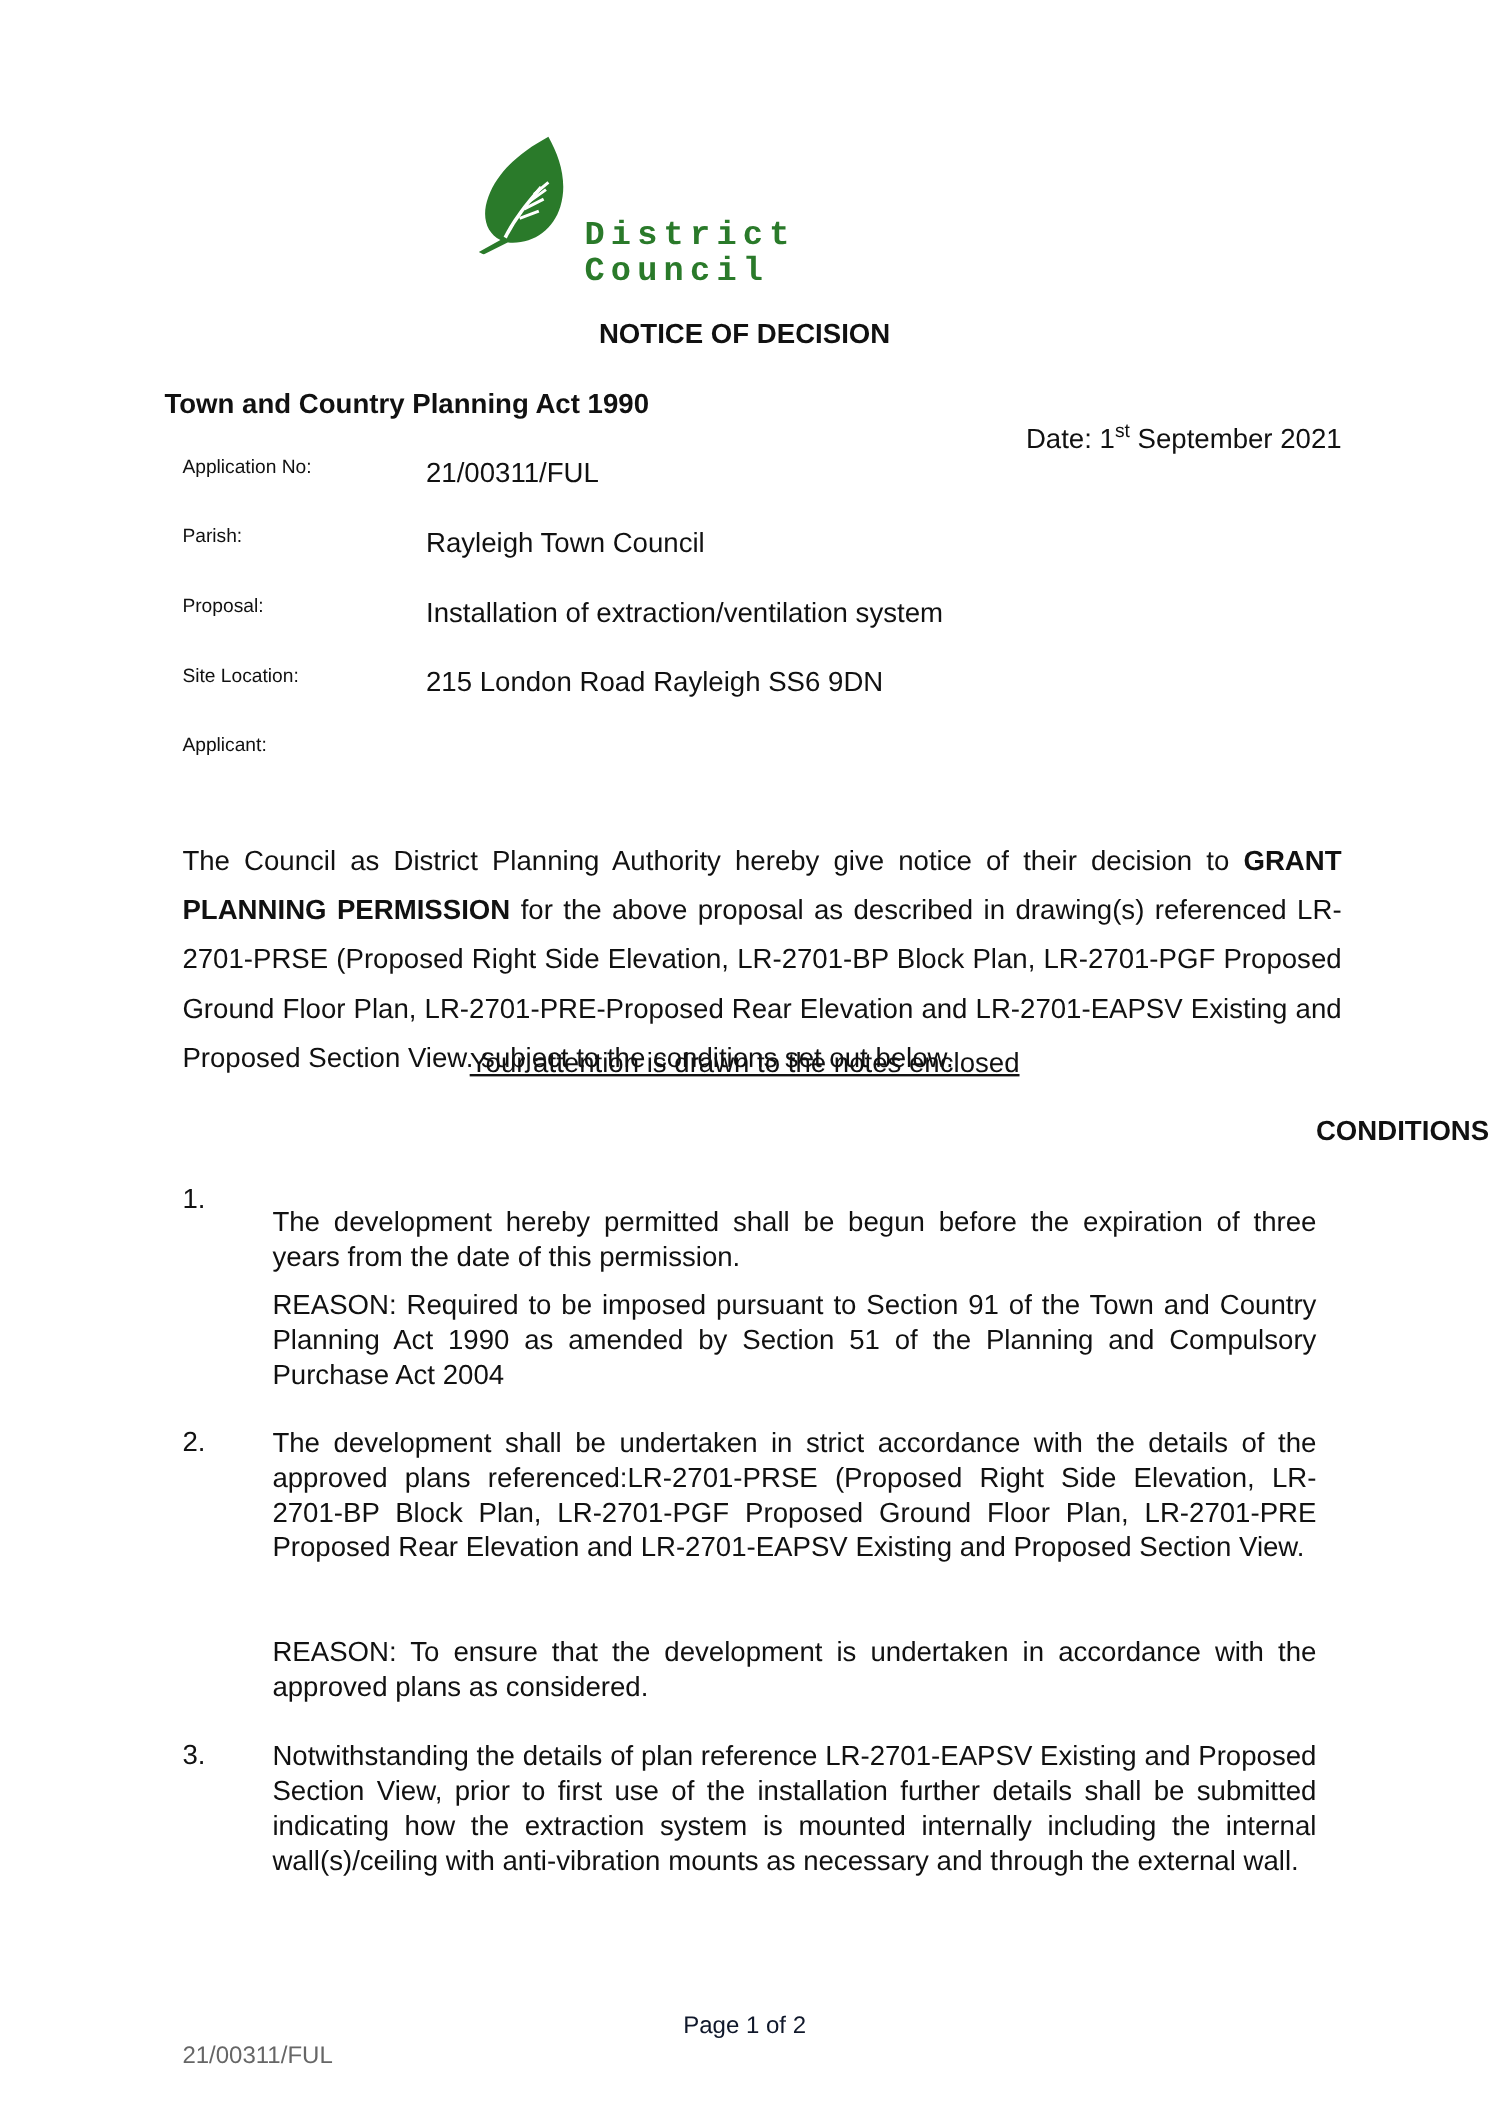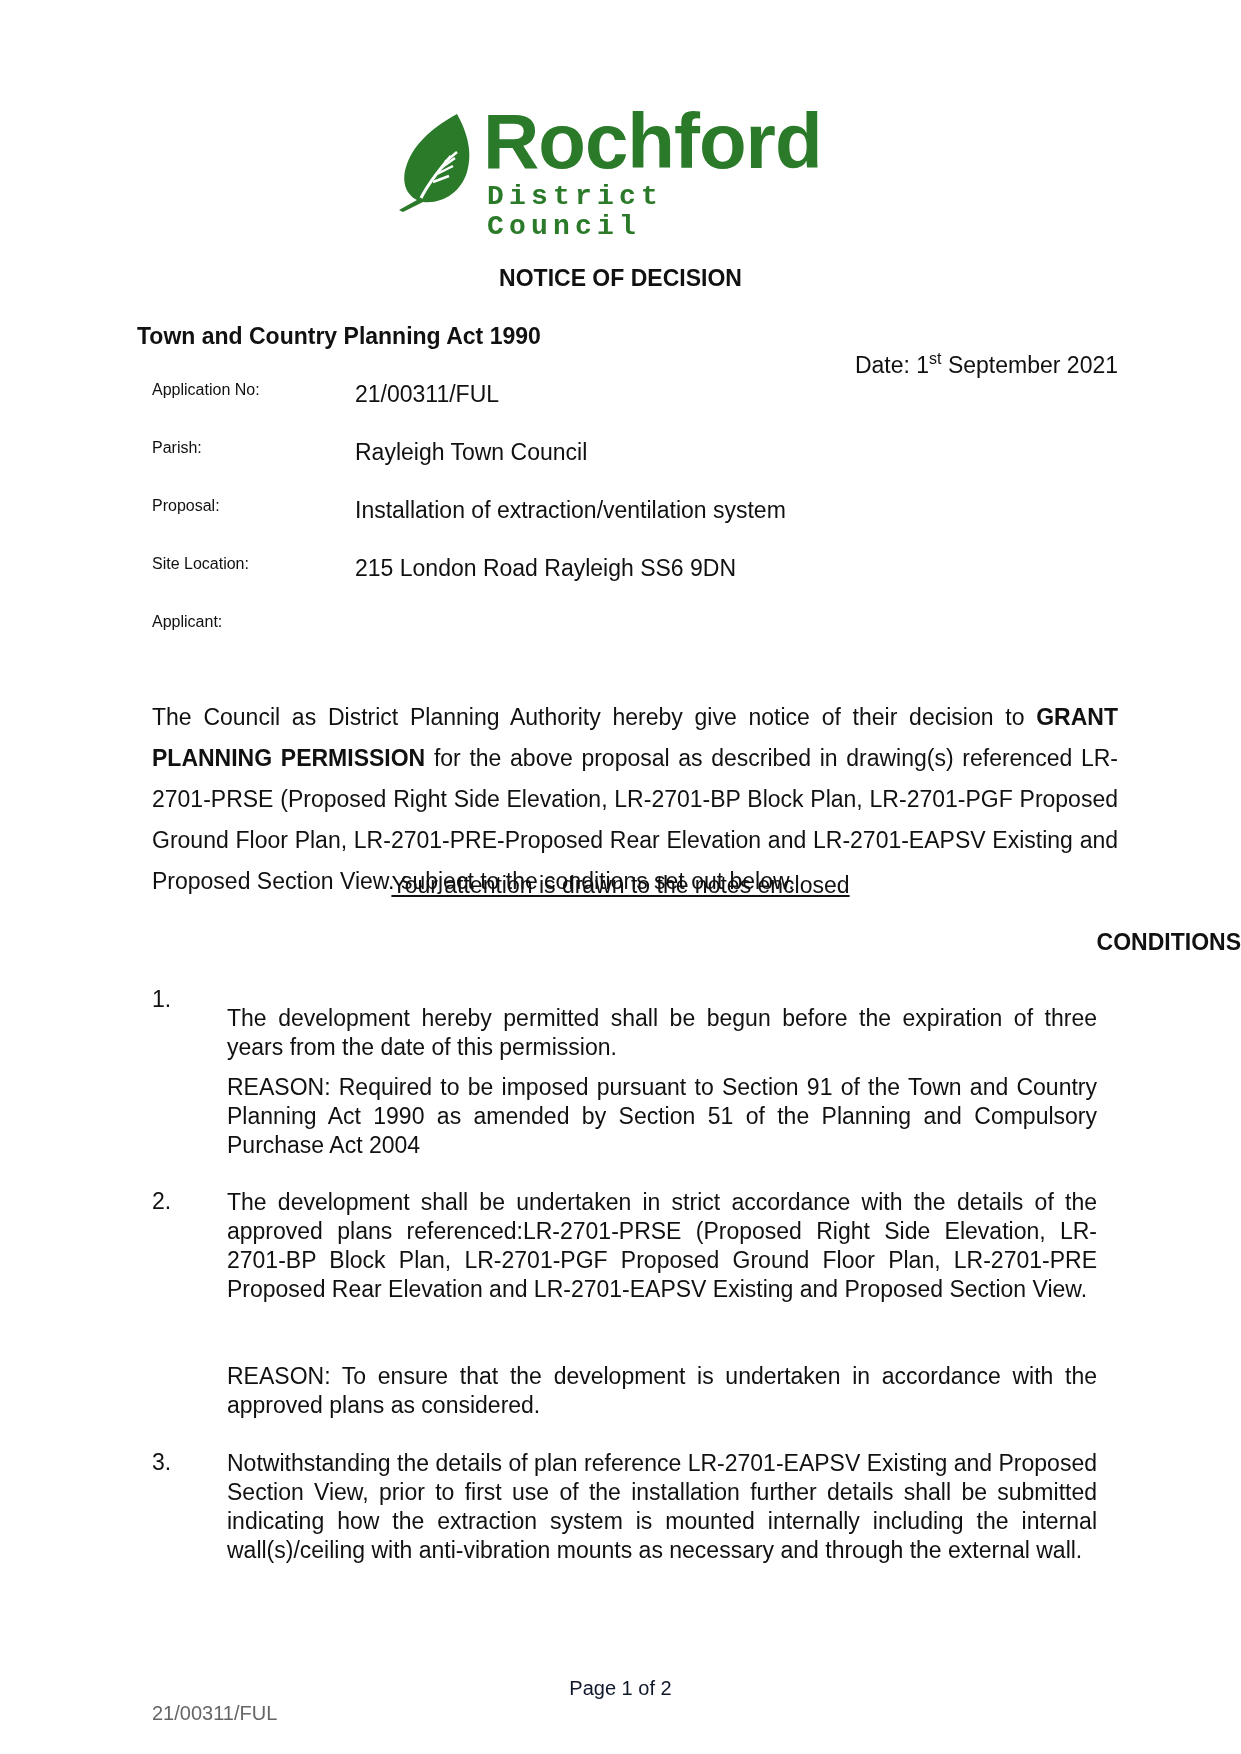--- a/index.html
+++ b/index.html
@@ -30,21 +30,20 @@
 </style>
 </head>
 <body>
 
 <div class="logo">
   <svg class="leaf" viewBox="0 0 84 100">
     <path d="M62 2 C40 14 20 30 12 52 C6 68 10 82 22 88 L4 98 L8 100 L28 90 C48 92 66 80 72 60 C78 40 72 20 62 2 Z" fill="#2a7a2a"></path>
     <path d="M26 86 C34 70 44 58 56 44" stroke="#ffffff" stroke-width="3" fill="none"></path>
     <path d="M38 70 L54 64 M42 62 L58 54 M46 56 L60 46 M50 50 L62 40" stroke="#ffffff" stroke-width="2.5" fill="none"></path>
   </svg>
-  <div class="logo-word">Rochford</div>
   <div class="logo-sub">District Council</div>
 </div>
 
 <div class="abs title">NOTICE OF DECISION</div>
 <div class="abs act">Town and Country Planning Act 1990</div>
 <div class="abs date"><span>Date: 1</span><sup>st</sup><span> September 2021</span></div>
 
 <div class="abs field-label" style="top:381px">Application No:</div>
 <div class="abs field-value" style="top:381px">21/00311/FUL</div>
 <div class="abs field-label" style="top:439px">Parish:</div>

